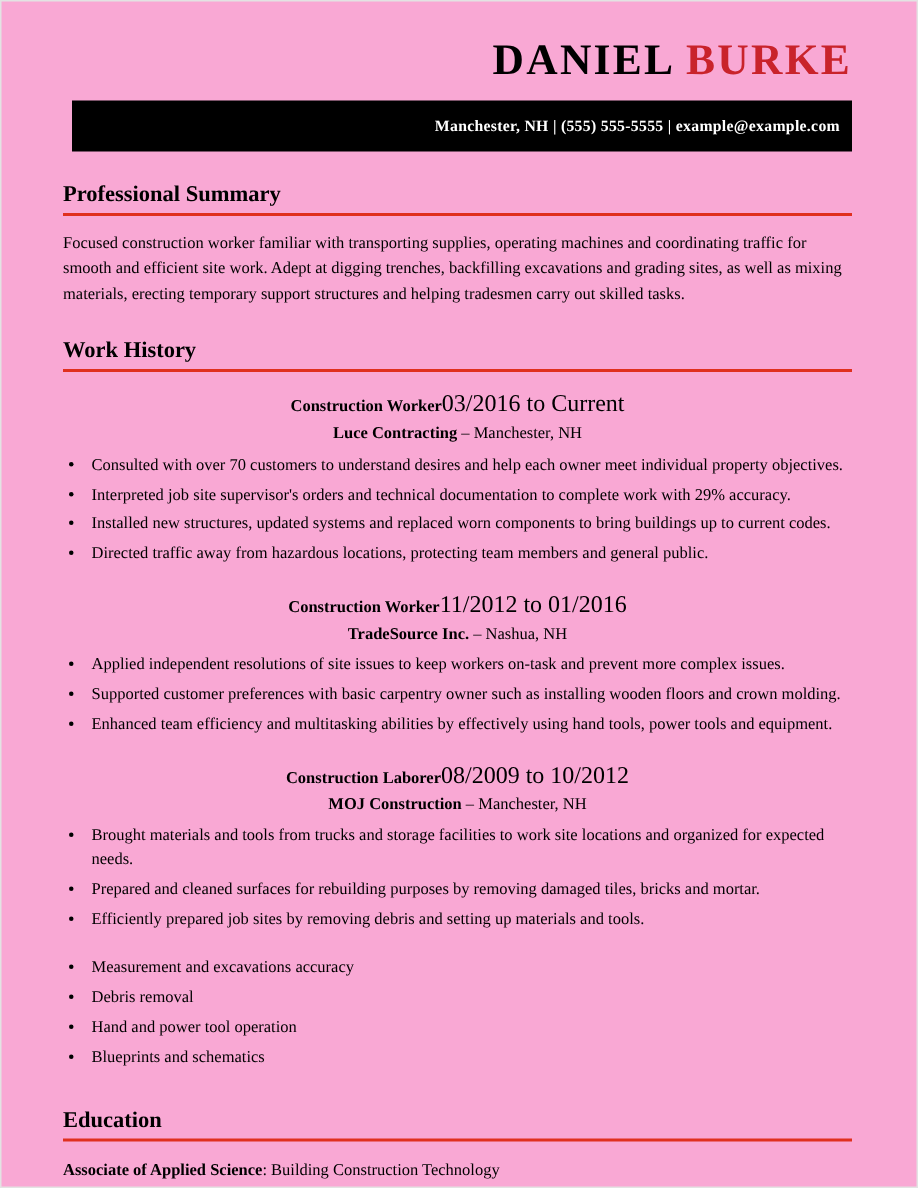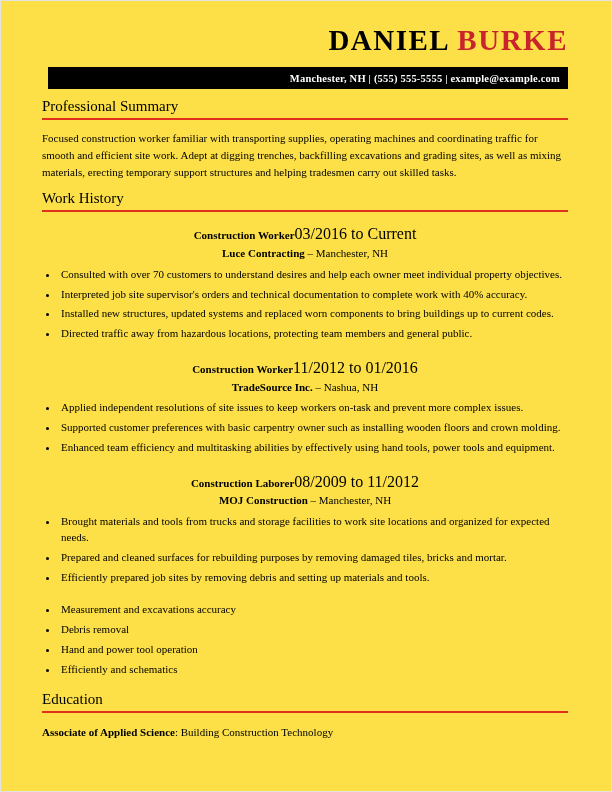--- a/index.html
+++ b/index.html
@@ -3,40 +3,40 @@
 <meta charset="utf-8">
 <style>
   :root{
     --accent:#e0301e;
     --name-accent:#c9232b;
     --bar:#000000;
   }
   *{ box-sizing:border-box; }
   html,body{ margin:0; padding:0; background:#ffffff; }
   .page{
-    width:612px; height:792px; background:#fde047; overflow:hidden;
+    width:612px; height:792px; background:#f9a8d4; overflow:hidden;
     font-family:"Liberation Serif", serif; color:#000;
     padding:24px 44px 0 42px;
     outline:1px solid #e3e3e3; outline-offset:-1px;
     position:relative;
   }
   
   .name{
     margin:0 0 10px; text-align:right;
     font-size:29px; font-weight:bold; letter-spacing:1.5px; line-height:1.15;
   }
   .name .last{ color:var(--name-accent); }
   .contact-bar{
-    background:var(--bar); color:#fff; height:22px; margin-left:6px;
+    background:var(--bar); color:#fff; height:34px; margin-left:6px;
     display:flex; align-items:center; justify-content:flex-end;
     padding:0 8px; font-size:10.5px; font-weight:bold; letter-spacing:.2px;
   }
   
   h2{
-    font-size:15px; font-weight:normal; margin:9px 0 10px;
+    font-size:15px; font-weight:bold; margin:21px 0 10px;
     padding-bottom:3px; border-bottom:2px solid var(--accent);
   }
   .summary-text{ margin:0; font-size:11px; line-height:1.55; }
   
   .job{ margin-bottom:14px; }
   .row{ display:flex; justify-content:center; align-items:baseline; font-size:11px; line-height:1.45; }
   .job-title,.employer{ font-weight:bold; }
   .dates{ font-size:16px; }
   ul{ margin:5px 0 0; padding-left:17px; font-size:11px; line-height:1.45; }
   li{ margin-bottom:4px; padding-left:2px; }
@@ -70,21 +70,21 @@
     <div class="job">
       <div class="row">
         <span class="job-title">Construction Worker</span>
         <span class="dates">03/2016 to Current</span>
       </div>
       <div class="row">
         <span><span class="employer">Luce Contracting</span><span> – Manchester, NH</span></span>
       </div>
       <ul>
         <li>Consulted with over 70 customers to understand desires and help each owner meet individual property objectives.</li>
-        <li>Interpreted job site supervisor's orders and technical documentation to complete work with 40% accuracy.</li>
+        <li>Interpreted job site supervisor's orders and technical documentation to complete work with 29% accuracy.</li>
         <li>Installed new structures, updated systems and replaced worn components to bring buildings up to current codes.</li>
         <li>Directed traffic away from hazardous locations, protecting team members and general public.</li>
       </ul>
     </div>
 
     <div class="job">
       <div class="row">
         <span class="job-title">Construction Worker</span>
         <span class="dates">11/2012 to 01/2016</span>
       </div>
@@ -94,40 +94,40 @@
       <ul>
         <li>Applied independent resolutions of site issues to keep workers on-task and prevent more complex issues.</li>
         <li>Supported customer preferences with basic carpentry owner such as installing wooden floors and crown molding.</li>
         <li>Enhanced team efficiency and multitasking abilities by effectively using hand tools, power tools and equipment.</li>
       </ul>
     </div>
 
     <div class="job">
       <div class="row">
         <span class="job-title">Construction Laborer</span>
-        <span class="dates">08/2009 to 11/2012</span>
+        <span class="dates">08/2009 to 10/2012</span>
       </div>
       <div class="row">
         <span><span class="employer">MOJ Construction</span><span> – Manchester, NH</span></span>
       </div>
       <ul>
         <li>Brought materials and tools from trucks and storage facilities to work site locations and organized for expected needs.</li>
         <li>Prepared and cleaned surfaces for rebuilding purposes by removing damaged tiles, bricks and mortar.</li>
         <li>Efficiently prepared job sites by removing debris and setting up materials and tools.</li>
       </ul>
     </div>
   </section>
 
   <section>
     <div class="skills-cols">
       <ul>
         <li>Measurement and excavations accuracy</li>
         <li>Debris removal</li>
         <li>Hand and power tool operation</li>
-        <li>Efficiently and schematics</li>
+        <li>Blueprints and schematics</li>
       </ul>
     </div>
   </section>
 
   <section>
     <h2>Education</h2>
     <div class="edu">
       <div><span class="bold">Associate of Applied Science</span><span>: Building Construction Technology</span></div>
 
     </div>

